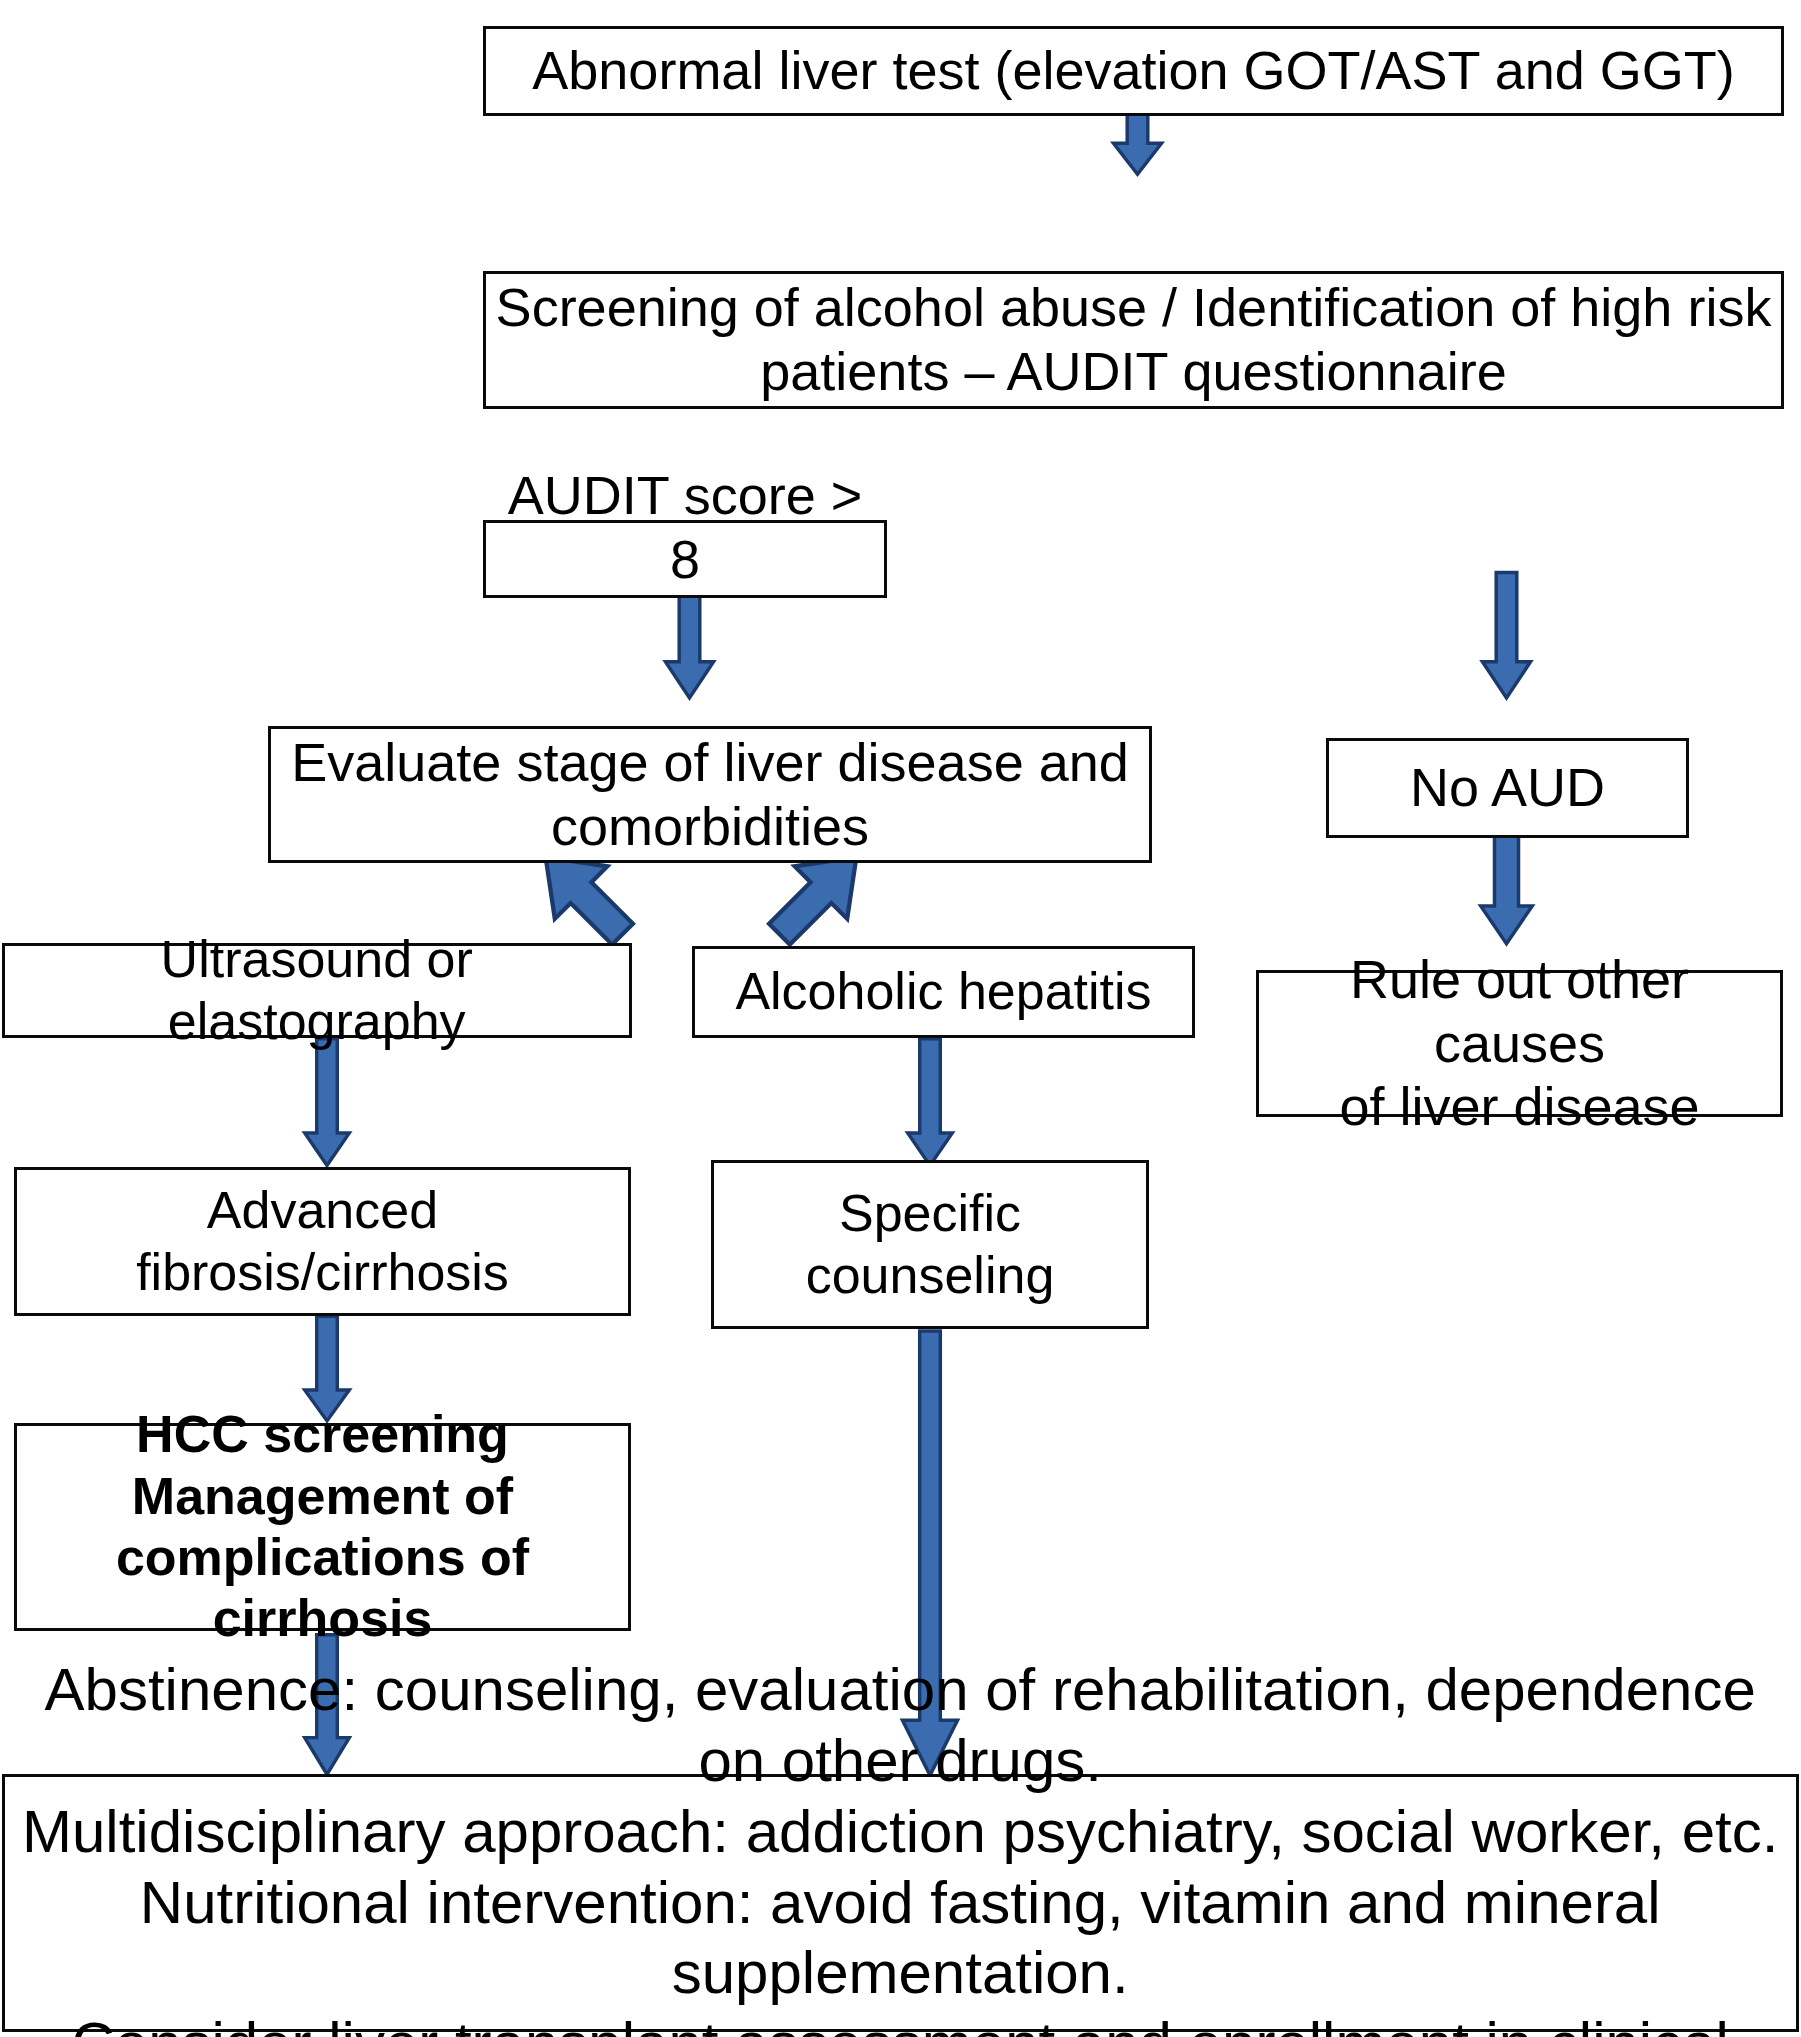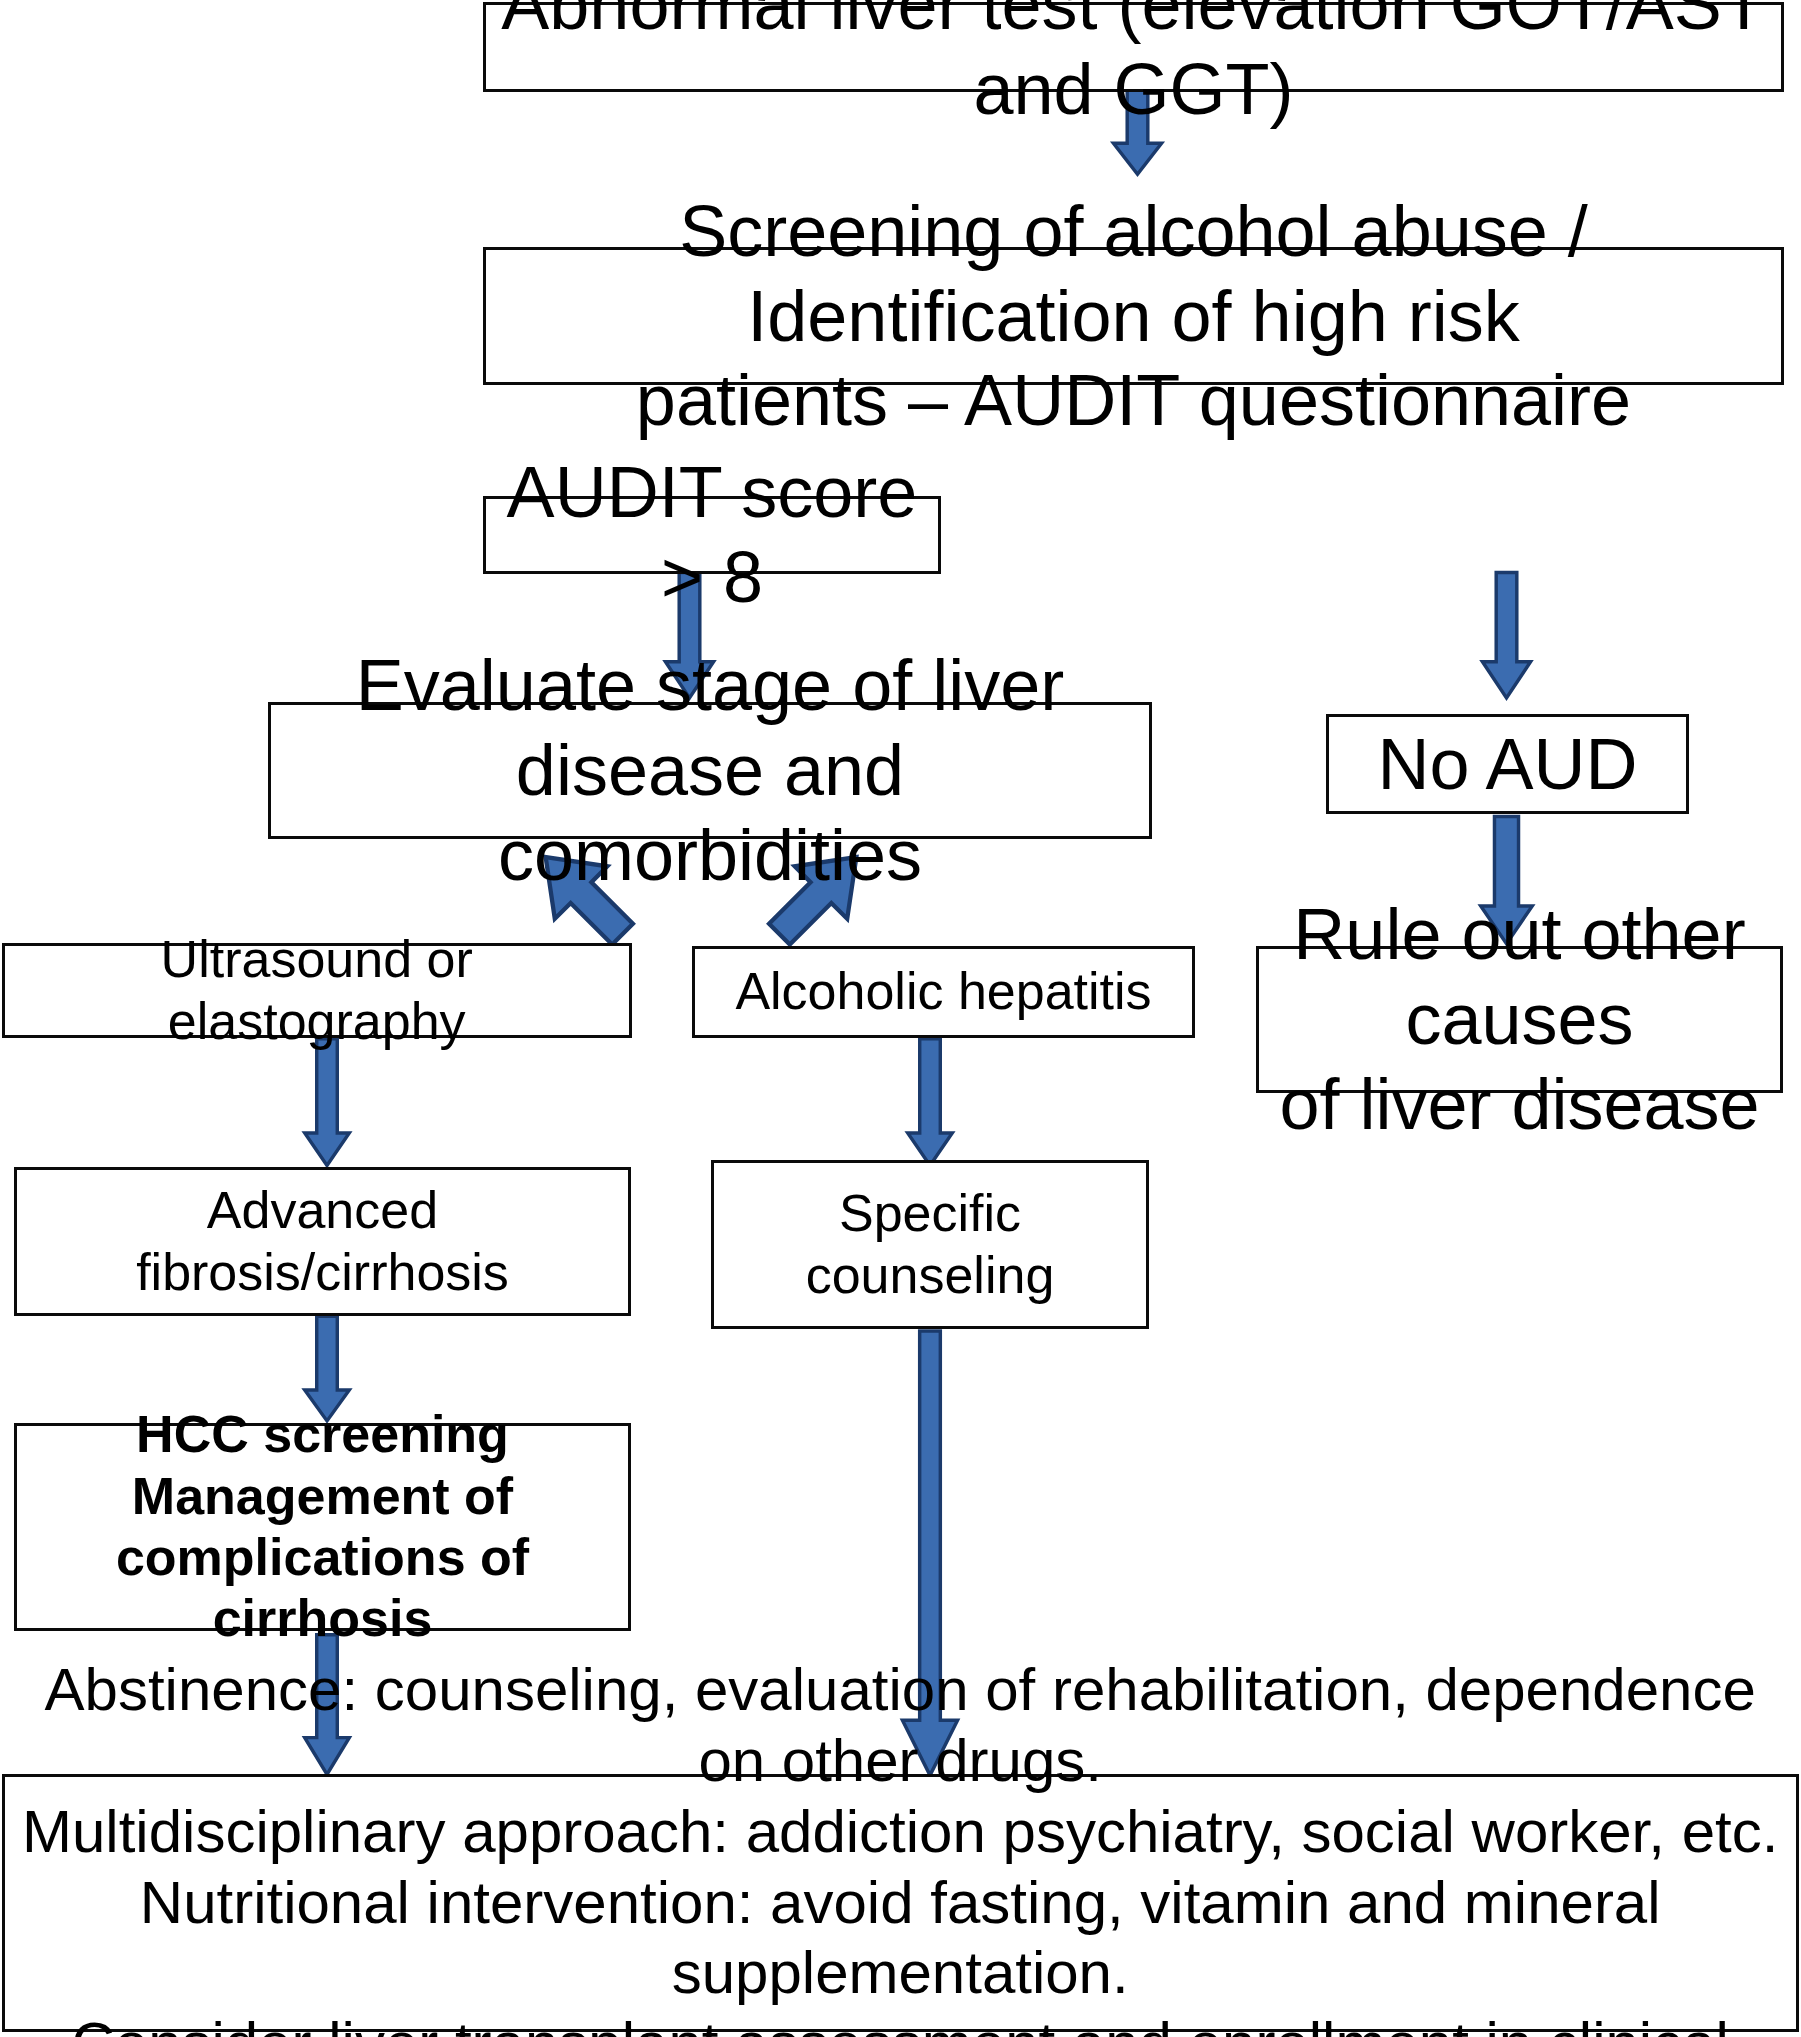--- a/index.html
+++ b/index.html
@@ -36,21 +36,21 @@
     width: 100%;
     white-space: pre-line;
   }
   .arrow {
     position: absolute;
     z-index: 2;
   }
   .arrow svg { display: block; overflow: visible; }
 
   
-  .fs-big   { font-size: 72px; }
+  .fs-big   { font-size: 54px; margin-top: 24px; }
   .fs-mid   { font-size: 52px; }
   .fs-bottom{ font-size: 60px; }
 </style>
 </head>
 <body>
 
 <div id="flow">
 
   <div class="arrow" style="left:1110px; top:90px; width:55px; height:86px;">
     <svg width="55" height="86" viewBox="0 0 64 100">
@@ -140,21 +140,21 @@
 
   <div class="node fs-big" style="left:483px; top:1.7px; width:1301px; height:90px;">
     <span class="txt">Abnormal liver test (elevation GOT/AST and GGT)</span>
   </div>
 
   <div class="node fs-big" style="left:483px; top:247px; width:1301px; height:138px;">
     <span class="txt">Screening of alcohol abuse / Identification of high risk
 patients – AUDIT questionnaire</span>
   </div>
 
-  <div class="node fs-big" style="left:483px; top:496px; width:458px; height:78px;">
+  <div class="node fs-big" style="left:483px; top:496px; width:404px; height:78px;align-items:flex-end;">
     <span class="txt">AUDIT score &gt; 8</span>
   </div>
 
 
   <div class="node fs-big" style="left:268px; top:702px; width:884px; height:137px;">
     <span class="txt">Evaluate stage of liver disease and
 comorbidities</span>
   </div>
 
   <div class="node fs-big" style="left:1326px; top:714px; width:363px; height:100px;">

